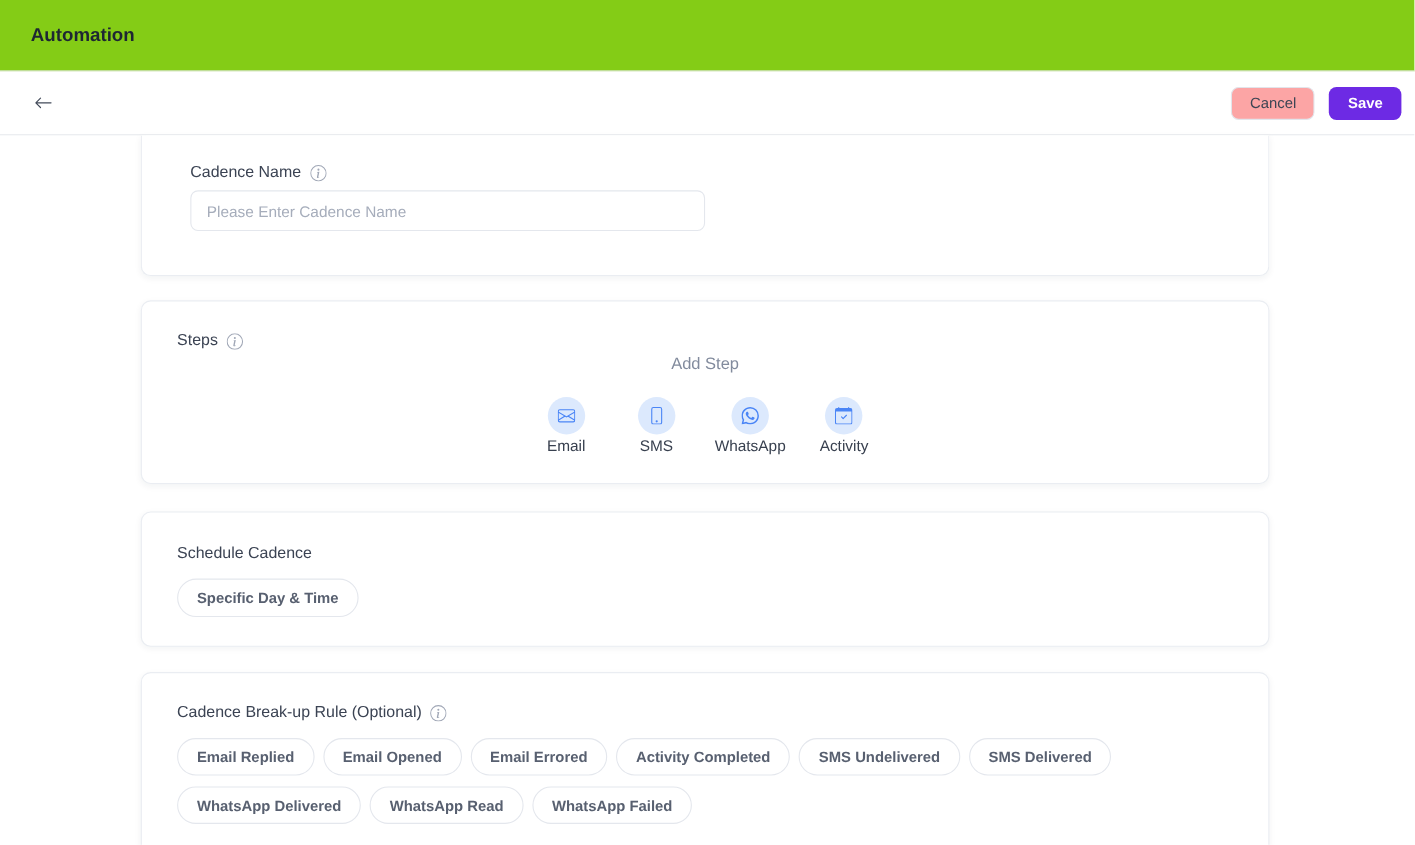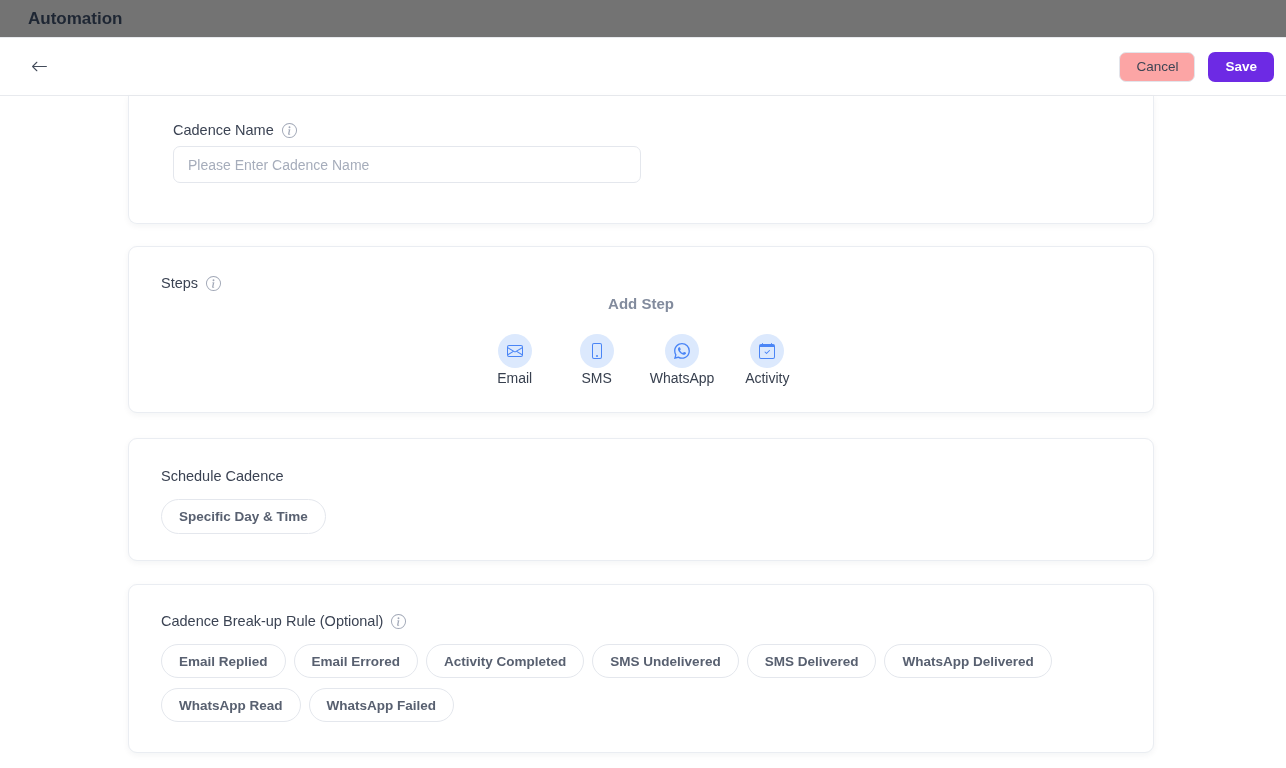--- a/index.html
+++ b/index.html
@@ -5,25 +5,25 @@
   * { box-sizing: border-box; margin: 0; padding: 0; }
   html, body { width: 1286px; height: 768px; overflow: hidden; }
   body {
     font-family: "Liberation Sans", sans-serif;
     background: #ffffff;
     color: #343c4c;
   }
 
   
   .app-header {
-    height: 38px;
+    height: 65px;
     border-bottom: 1px solid #e8eaee;
     display: flex; align-items: center;
     padding: 0 28px;
-    background: #737373;
+    background: #84cc16;
   }
   .app-title { font-size: 17px; font-weight: 600; color: #1e2633; }
 
   .toolbar {
     height: 58px;
     border-bottom: 1px solid #e8eaee;
     display: flex; align-items: center; justify-content: space-between;
     padding: 0 12px 0 22px;
     background: #fff;
   }
@@ -74,21 +74,21 @@
     width: 468px; height: 37px;
     border: 1px solid #e4e7ed; border-radius: 7px;
     padding: 0 14px; font-size: 14px; color: #0369a1;
     font-family: "Liberation Sans", sans-serif;
     outline: none; background: #fff;
   }
   .text-input::placeholder { color: #a6adbb; }
 
   
   .add-step-block { display: flex; flex-direction: column; align-items: center; margin-top: 4px; }
-  .add-step-title { font-size: 15px; font-weight: 700; color: #828b9d; }
+  .add-step-title { font-size: 15px; font-weight: 400; color: #828b9d; }
   .step-row { display: flex; gap: 24px; margin-top: 22px; }
   .step-item {
     display: flex; flex-direction: column; align-items: center;
     gap: 2px; min-width: 58px; cursor: pointer;
   }
   .step-circle {
     width: 34px; height: 34px; border-radius: 50%;
     background: var(--step-icon-bg, #dce9fd);
     color: var(--step-icon-blue, #4a85f6);
     display: flex; align-items: center; justify-content: center;
@@ -217,20 +217,21 @@
       <span class="section-label">Cadence Break-up Rule (Optional)</span>
       <span class="info-icon">
         <svg width="15" height="15" viewBox="0 0 16 16" fill="currentColor">
             <path d="M8 15A7 7 0 1 1 8 1a7 7 0 0 1 0 14zm0 1A8 8 0 1 0 8 0a8 8 0 0 0 0 16z"></path>
             <path d="m8.93 6.588-2.29.287-.082.38.45.083c.294.07.352.176.288.469l-.738 3.468c-.194.897.105 1.319.808 1.319.545 0 1.178-.252 1.465-.598l.088-.416c-.2.176-.492.246-.686.246-.275 0-.375-.193-.304-.533L8.93 6.588zM9 4.5a1 1 0 1 1-2 0 1 1 0 0 1 2 0z"></path>
           </svg>
       </span>
     </div>
     <div class="pill-row" style="width: 1000px;">
       <button class="pill">Email Replied</button>
+      <button class="pill">Email Opened</button>
       <button class="pill">Email Errored</button>
       <button class="pill">Activity Completed</button>
       <button class="pill">SMS Undelivered</button>
       <button class="pill">SMS Delivered</button>
       <button class="pill">WhatsApp Delivered</button>
       <button class="pill">WhatsApp Read</button>
       <button class="pill">WhatsApp Failed</button>
     </div>
   </section>
 

